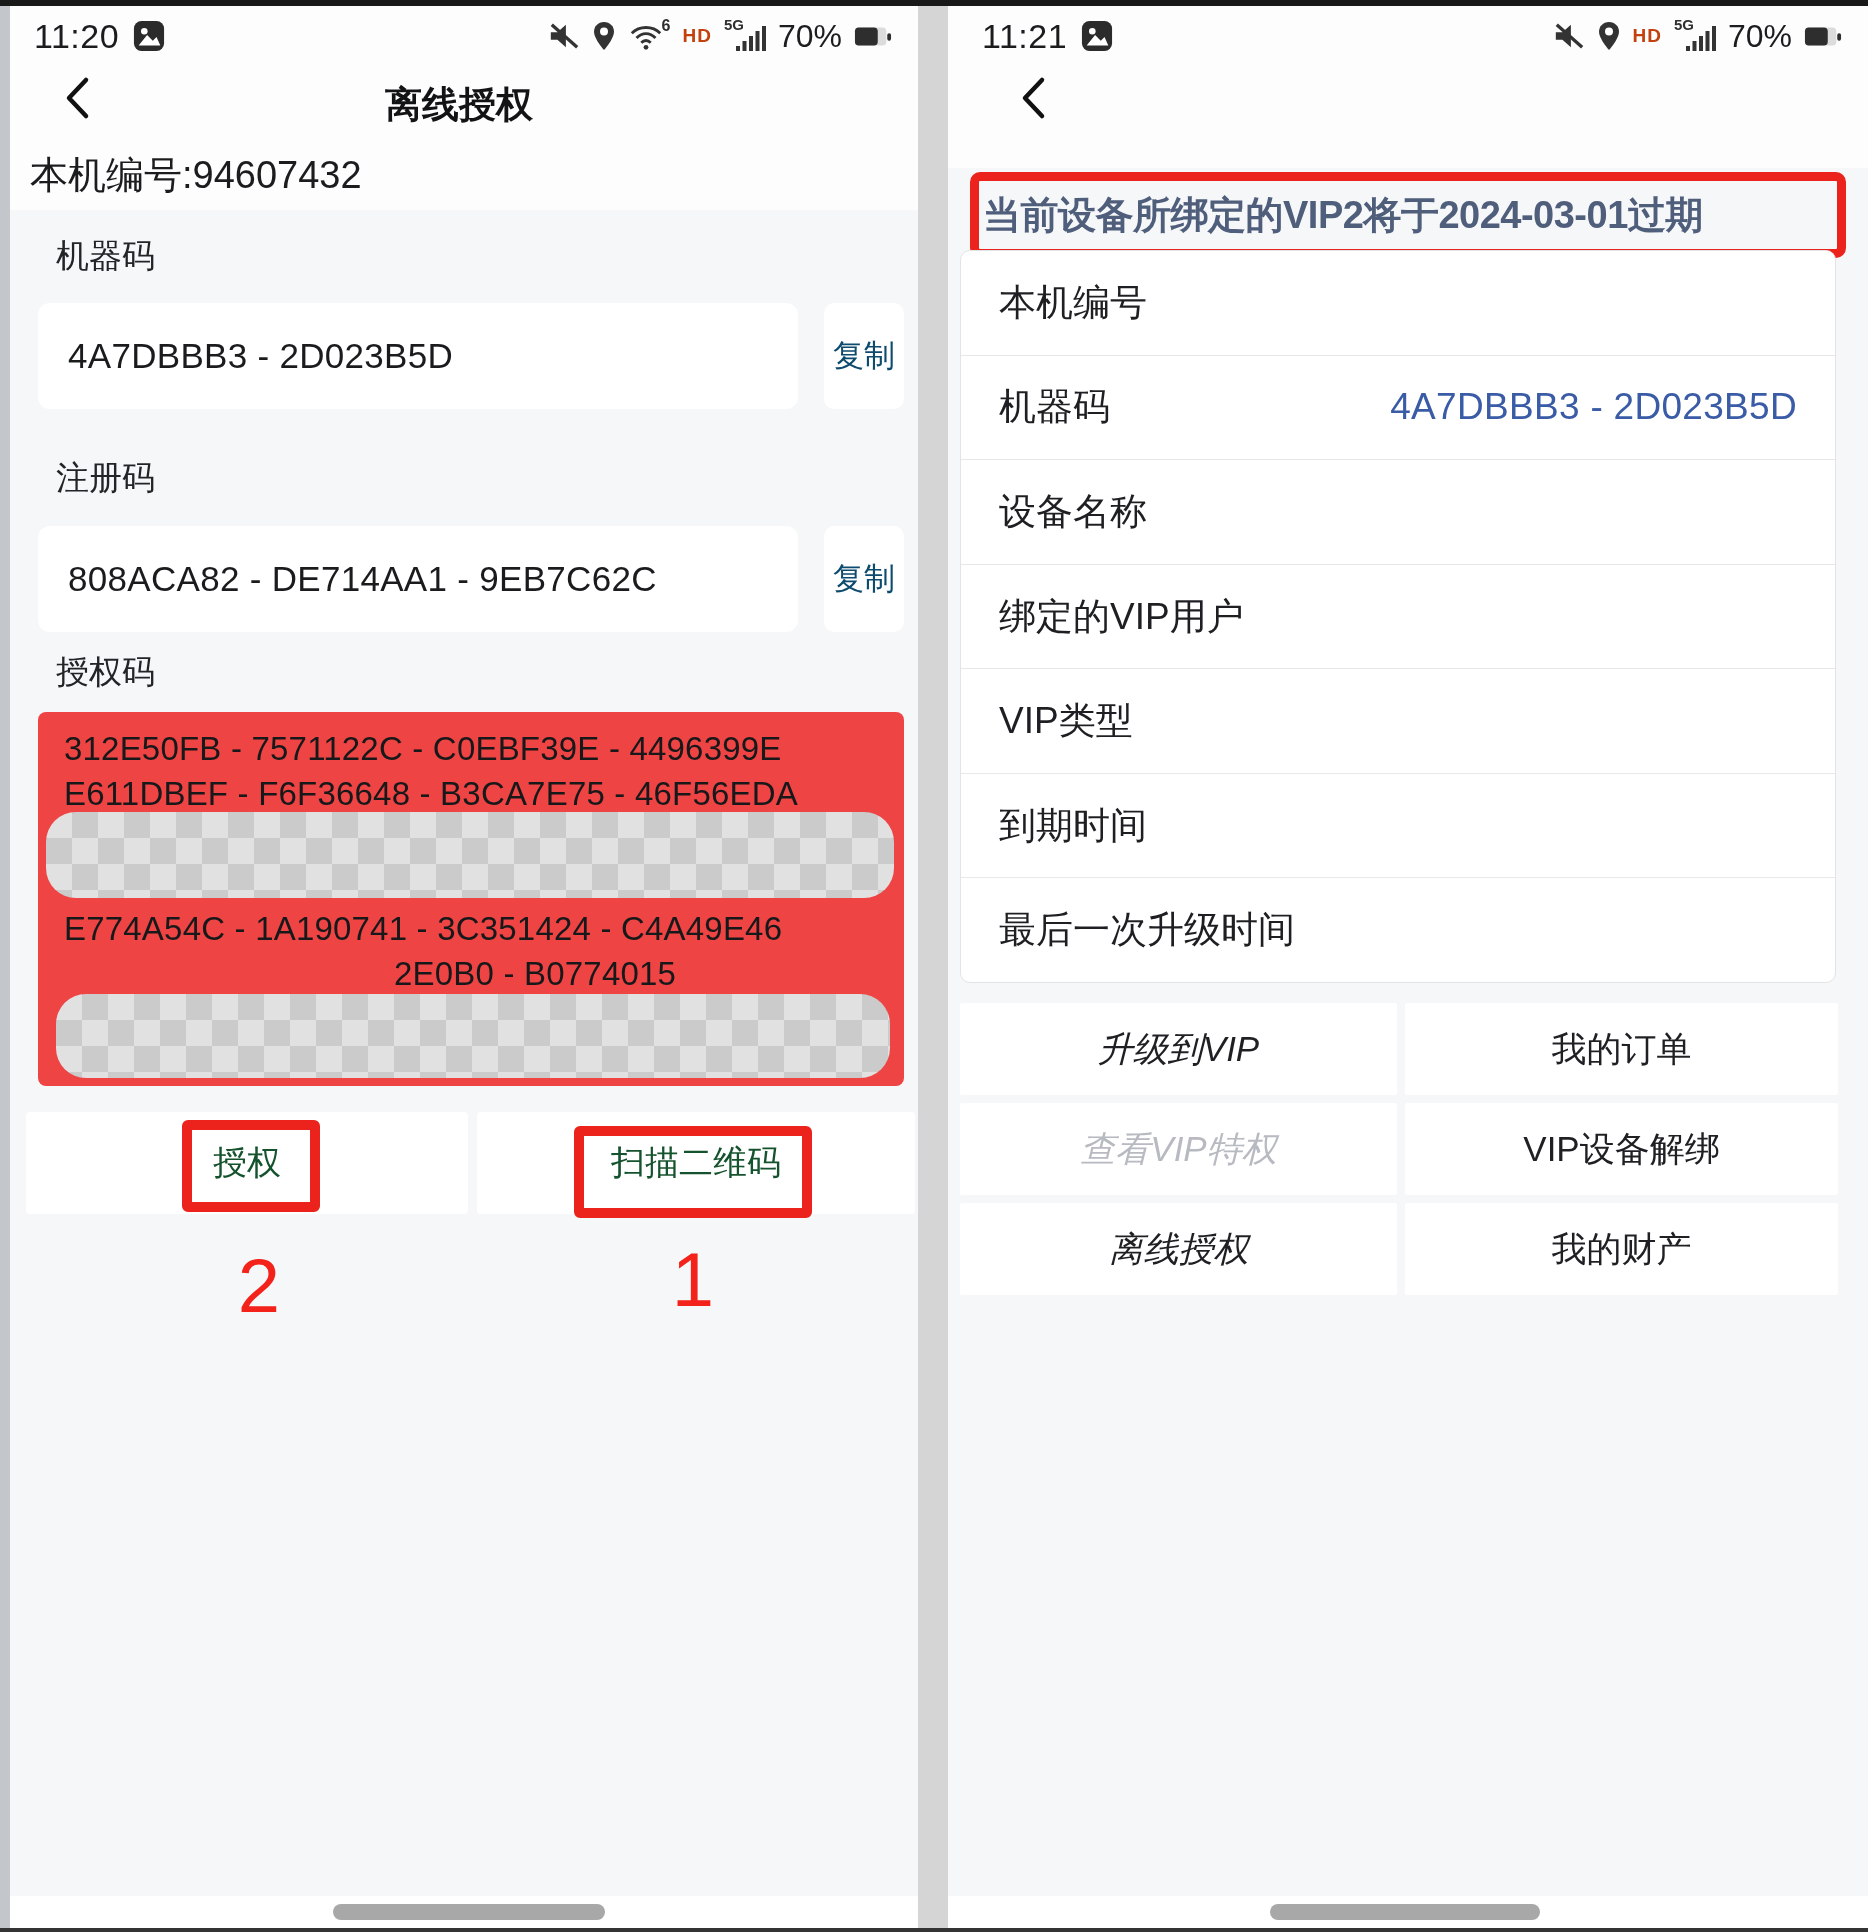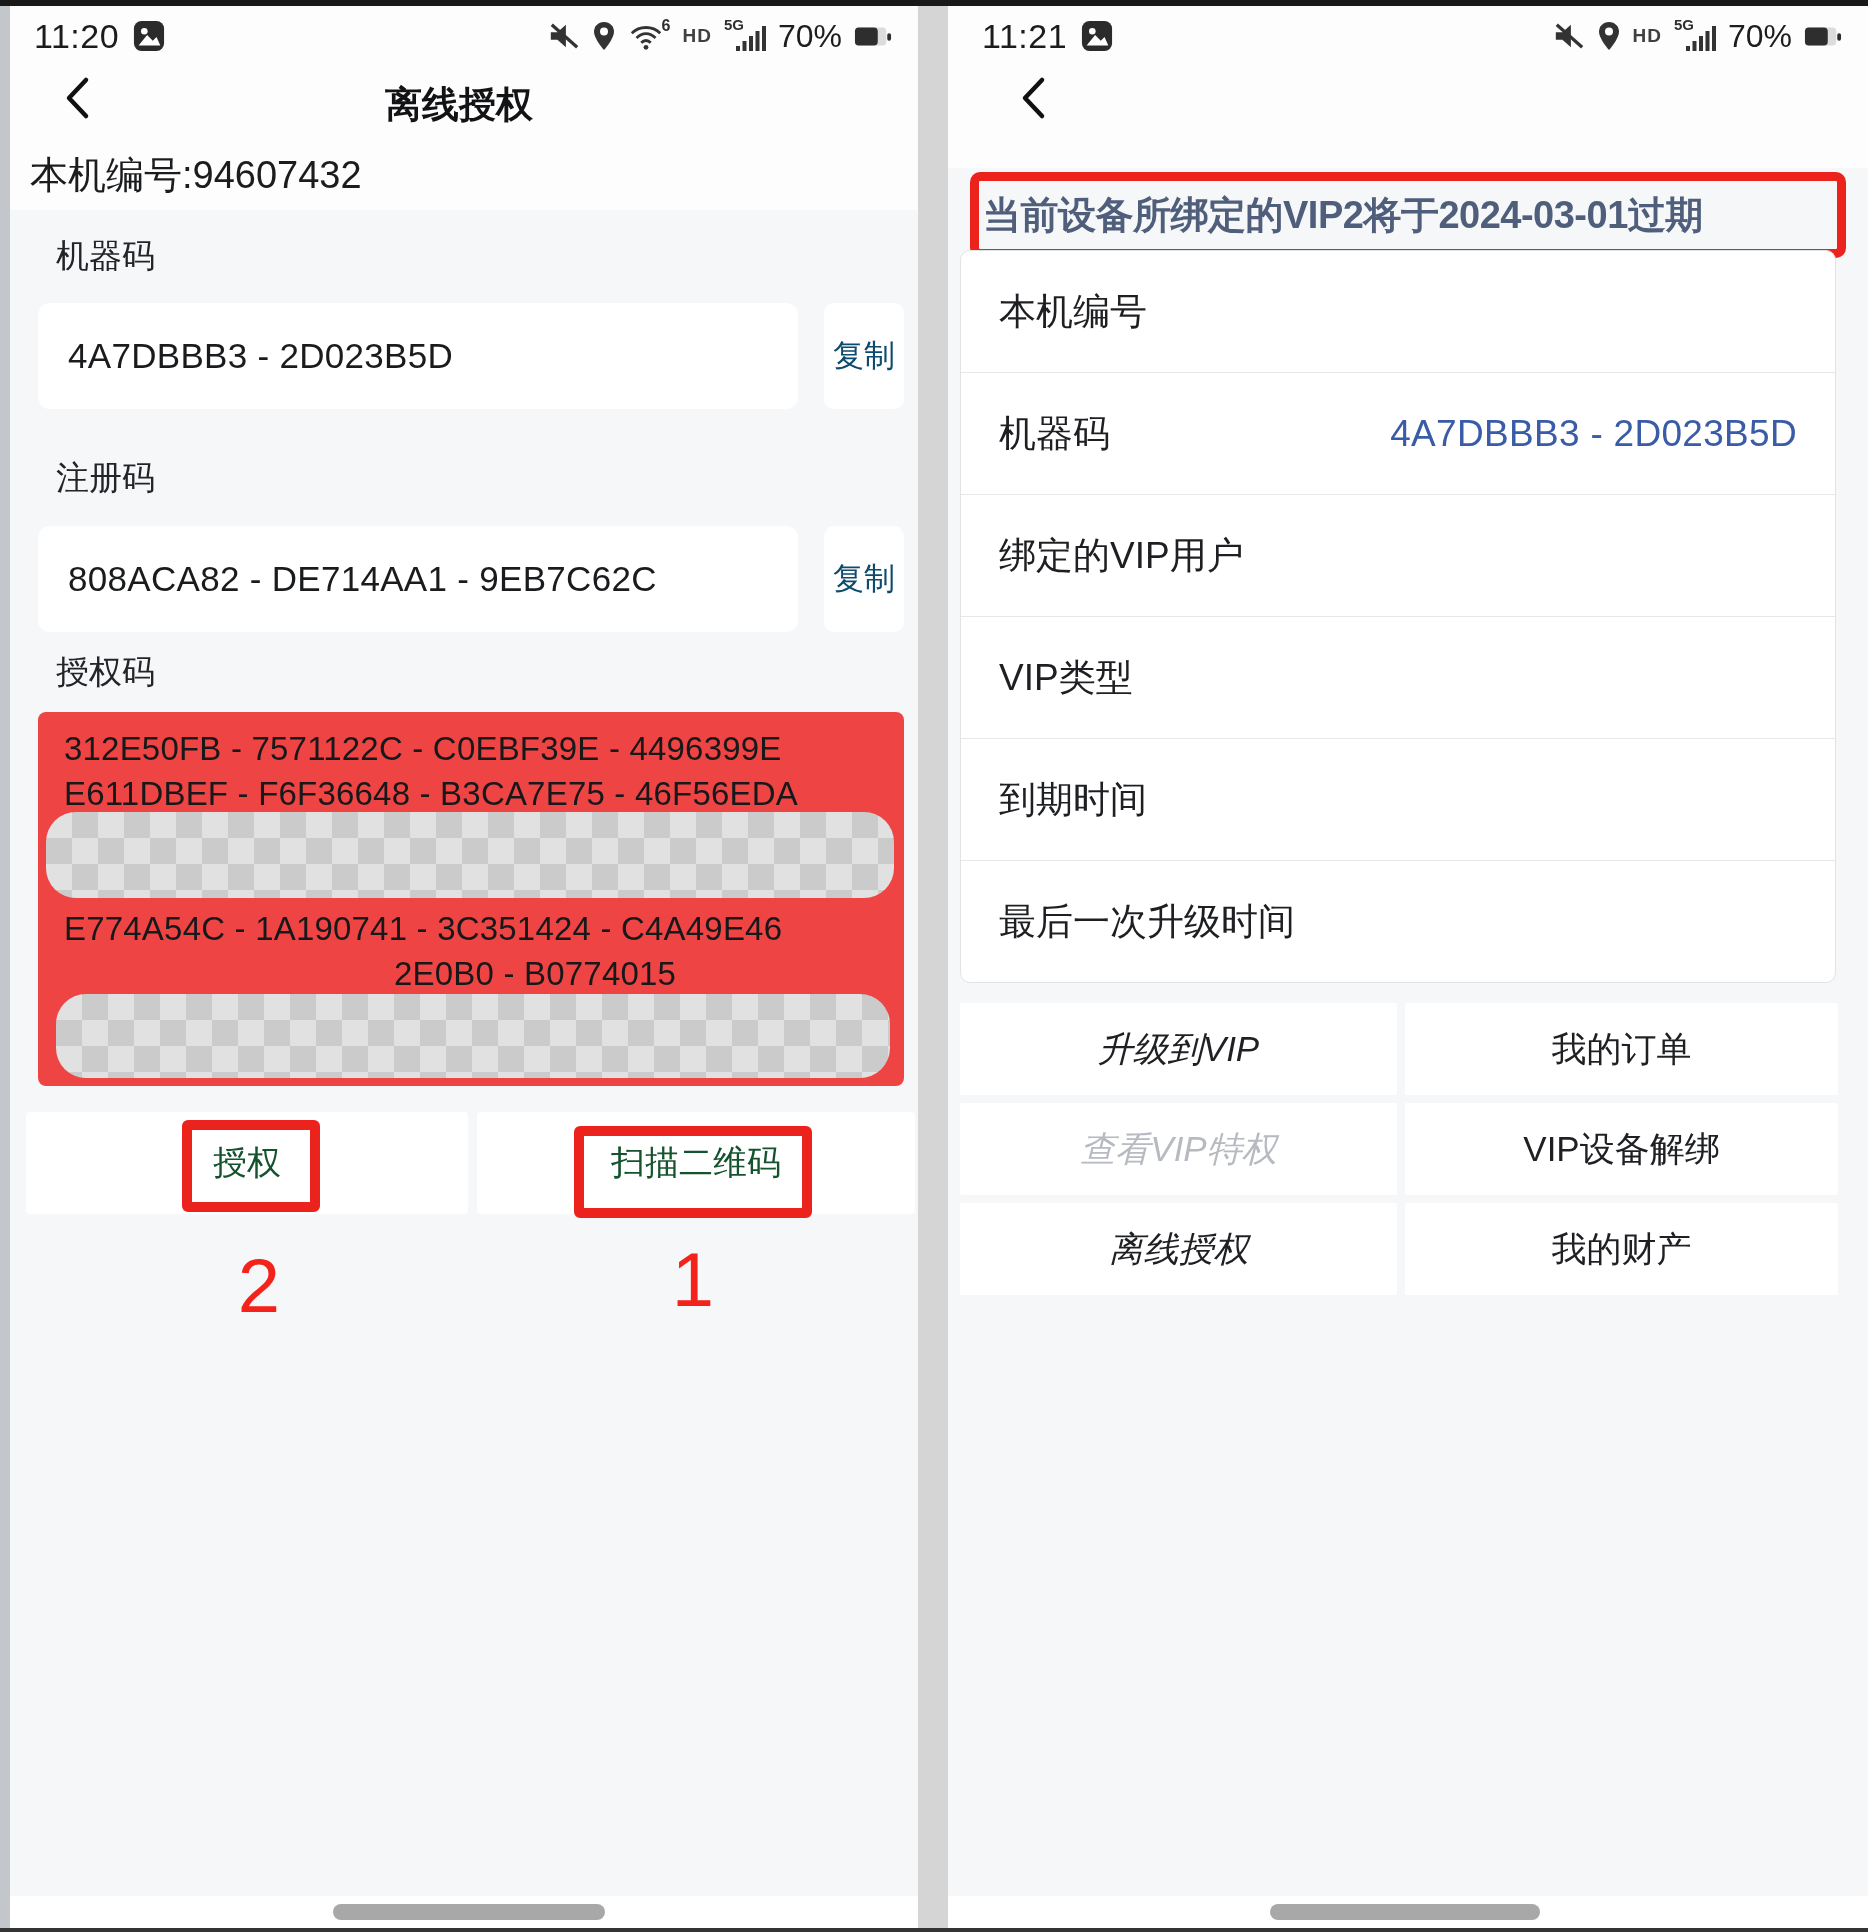--- a/index.html
+++ b/index.html
@@ -20,21 +20,21 @@
   .white-top{position:absolute;background:#fdfdfe;}
   .gray-panel{position:absolute;background:#f6f7f9;}
   .white-bottom{position:absolute;background:#ffffff;}
   .home-bar{position:absolute;height:16px;border-radius:8px;background:#a8a8a8;cursor:pointer;}
 
   
   .status-left{position:absolute;left:34px;top:14px;display:flex;gap:14px;align-items:center;height:44px;}
   .status-right{position:absolute;right:26px;top:14px;display:flex;gap:12px;align-items:center;height:44px;}
   .time{font-size:34px;font-weight:500;color:#1c1c1e;letter-spacing:.5px;}
   .pct{font-size:32px;color:#1d1d1f;}
-  .hd{font-size:19px;font-weight:700;color:#404040;letter-spacing:1px;}
+  .hd{font-size:19px;font-weight:700;color:#c2410c;letter-spacing:1px;}
   .wifi-wrap{position:relative;display:flex;align-items:flex-start;}
   .wifi-sup{font-size:16px;font-weight:700;color:#2e2e2e;margin-left:-2px;margin-top:-4px;}
   .sig-wrap{position:relative;width:42px;height:34px;}
   .sig-label{position:absolute;left:0;top:-3px;font-size:15px;font-weight:700;color:#2e2e2e;}
   .sig-bars{position:absolute;right:0;bottom:2px;}
 
   
   .hdr-back{position:absolute;top:76px;cursor:pointer;}
   .hdr-title{position:absolute;left:0;right:0;top:80px;text-align:center;font-size:37px;font-weight:700;color:#121315;}
 
@@ -267,20 +267,24 @@
   <div class="table-card">
     <div class="t-row">
       <span class="t-label">本机编号</span>
       <span class="t-value"></span>
     </div>
     <div class="t-row">
       <span class="t-label">机器码</span>
       <span class="t-value">4A7DBBB3 - 2D023B5D</span>
     </div>
     <div class="t-row">
+      <span class="t-label">设备名称</span>
+      <span class="t-value"></span>
+    </div>
+    <div class="t-row">
       <span class="t-label">绑定的VIP用户</span>
       <span class="t-value"></span>
     </div>
     <div class="t-row">
       <span class="t-label">VIP类型</span>
       <span class="t-value"></span>
     </div>
     <div class="t-row">
       <span class="t-label">到期时间</span>
       <span class="t-value"></span>

